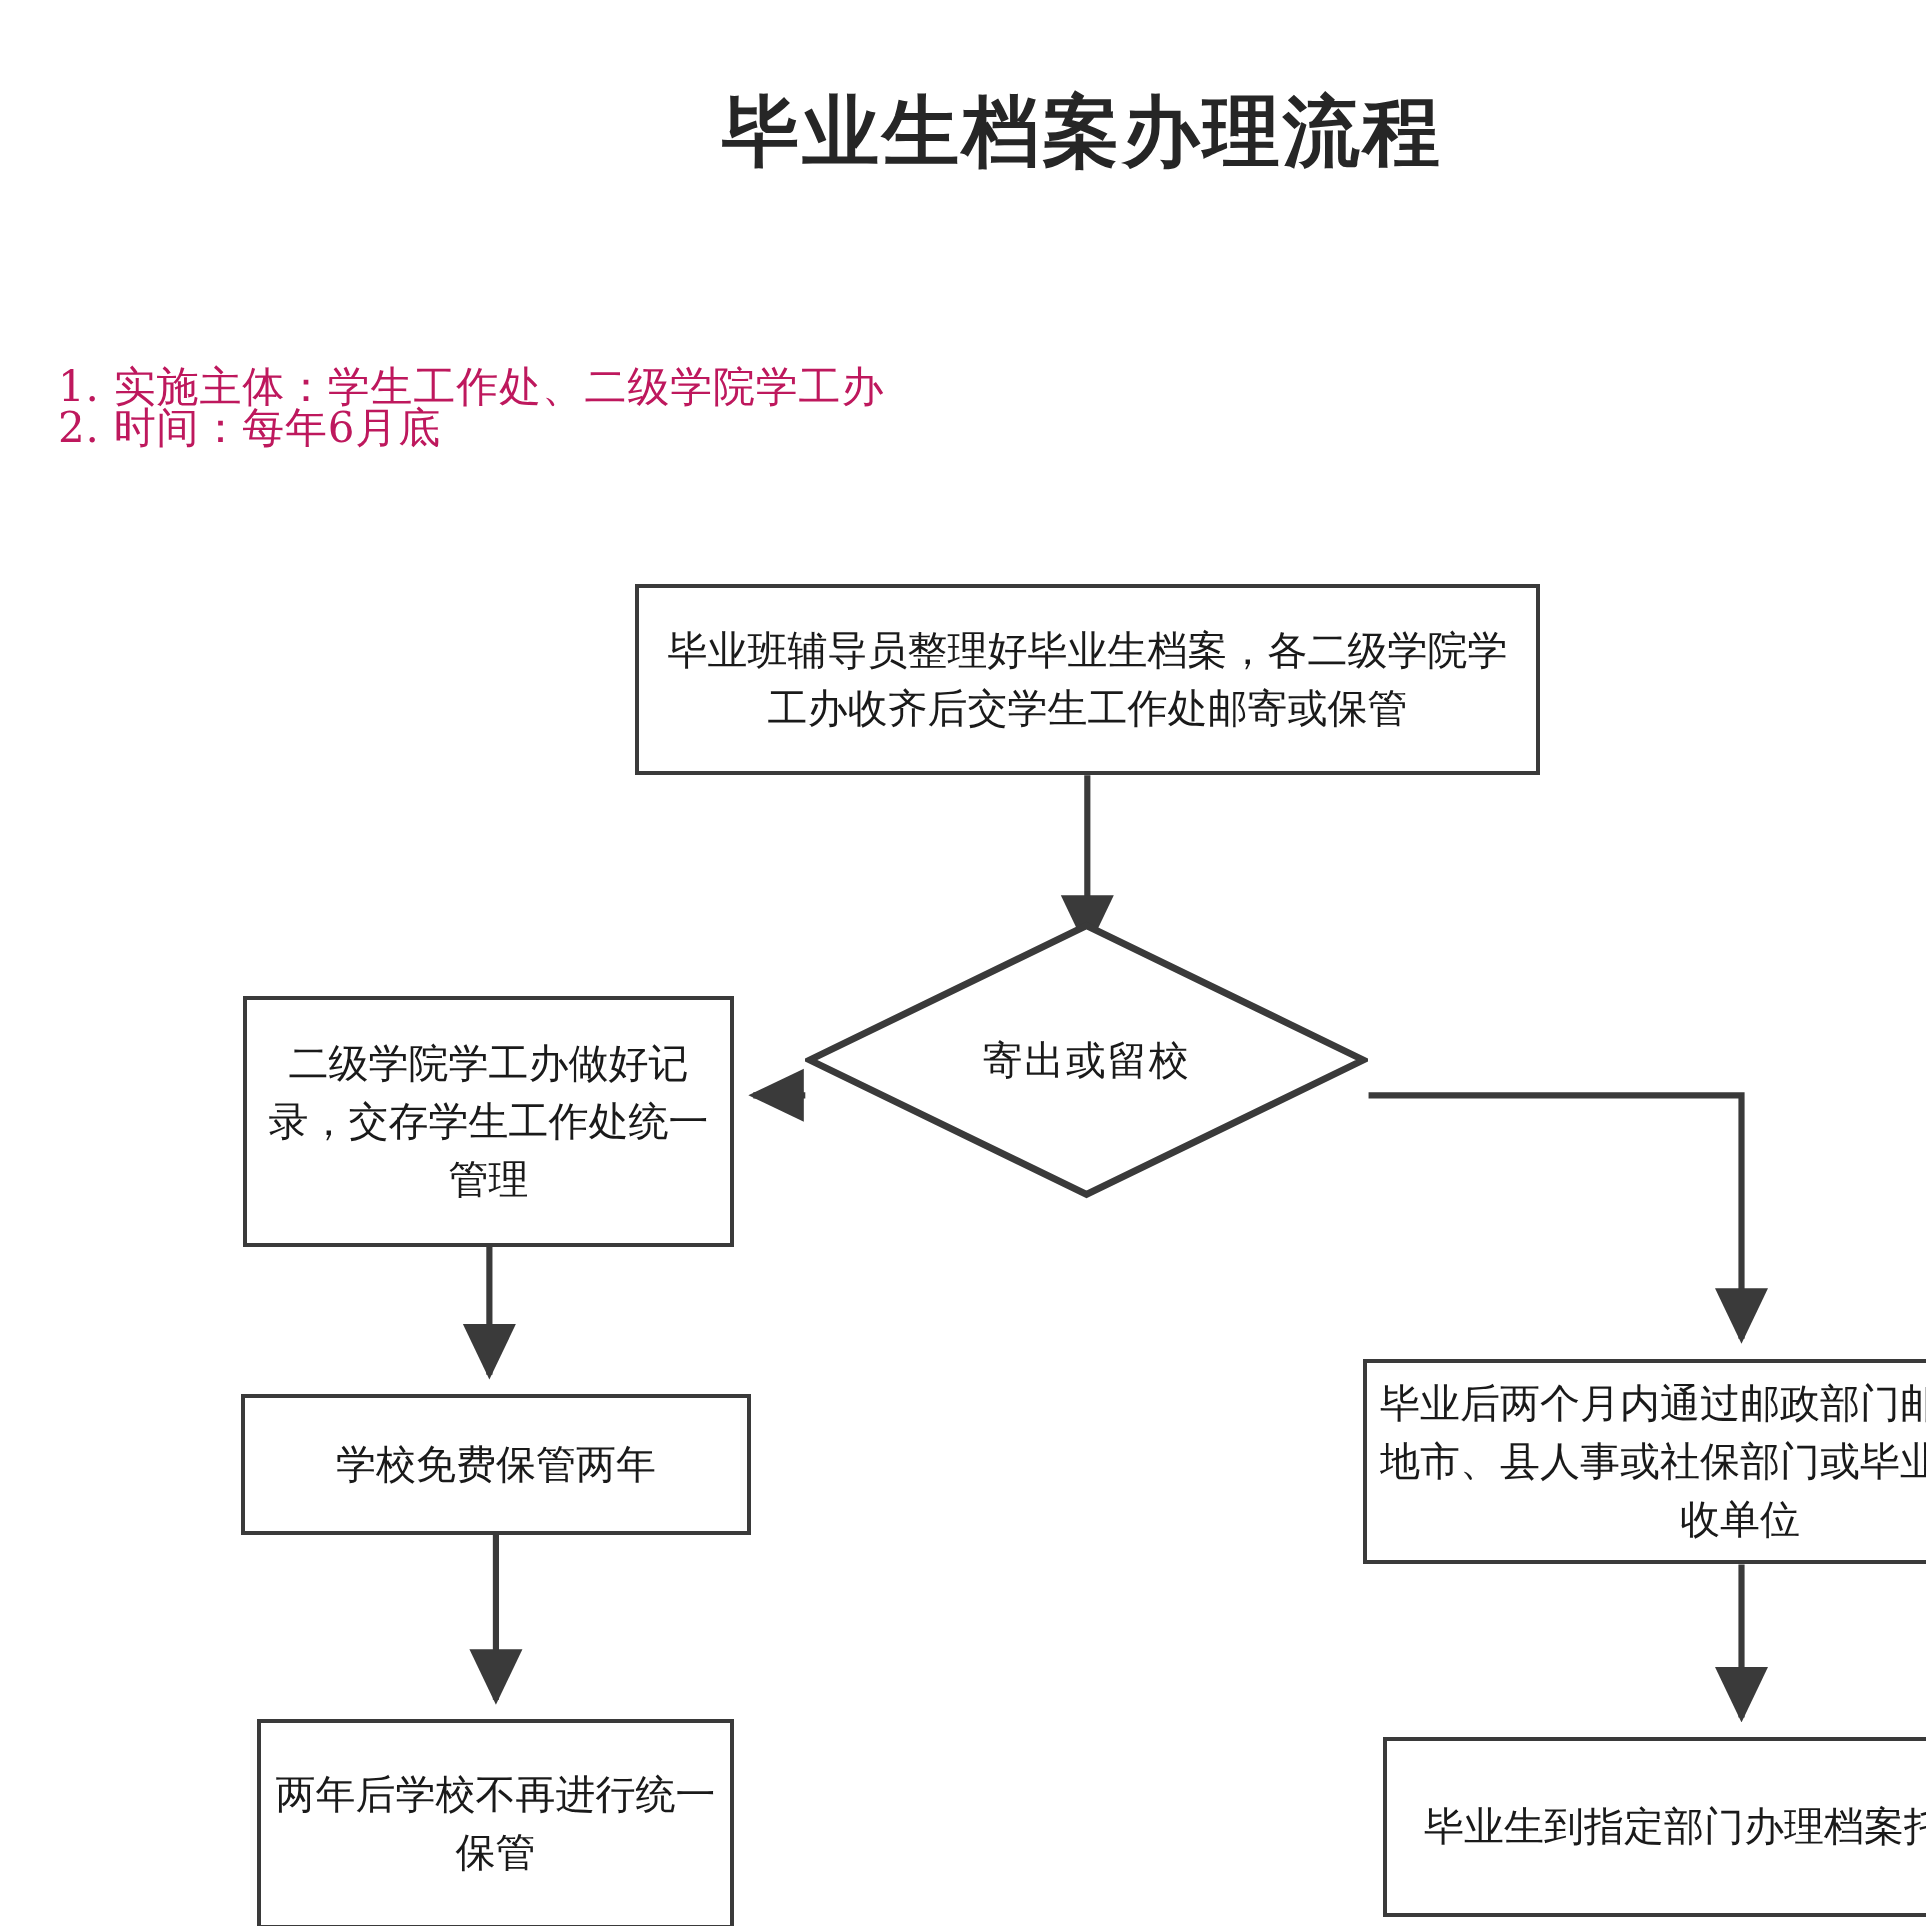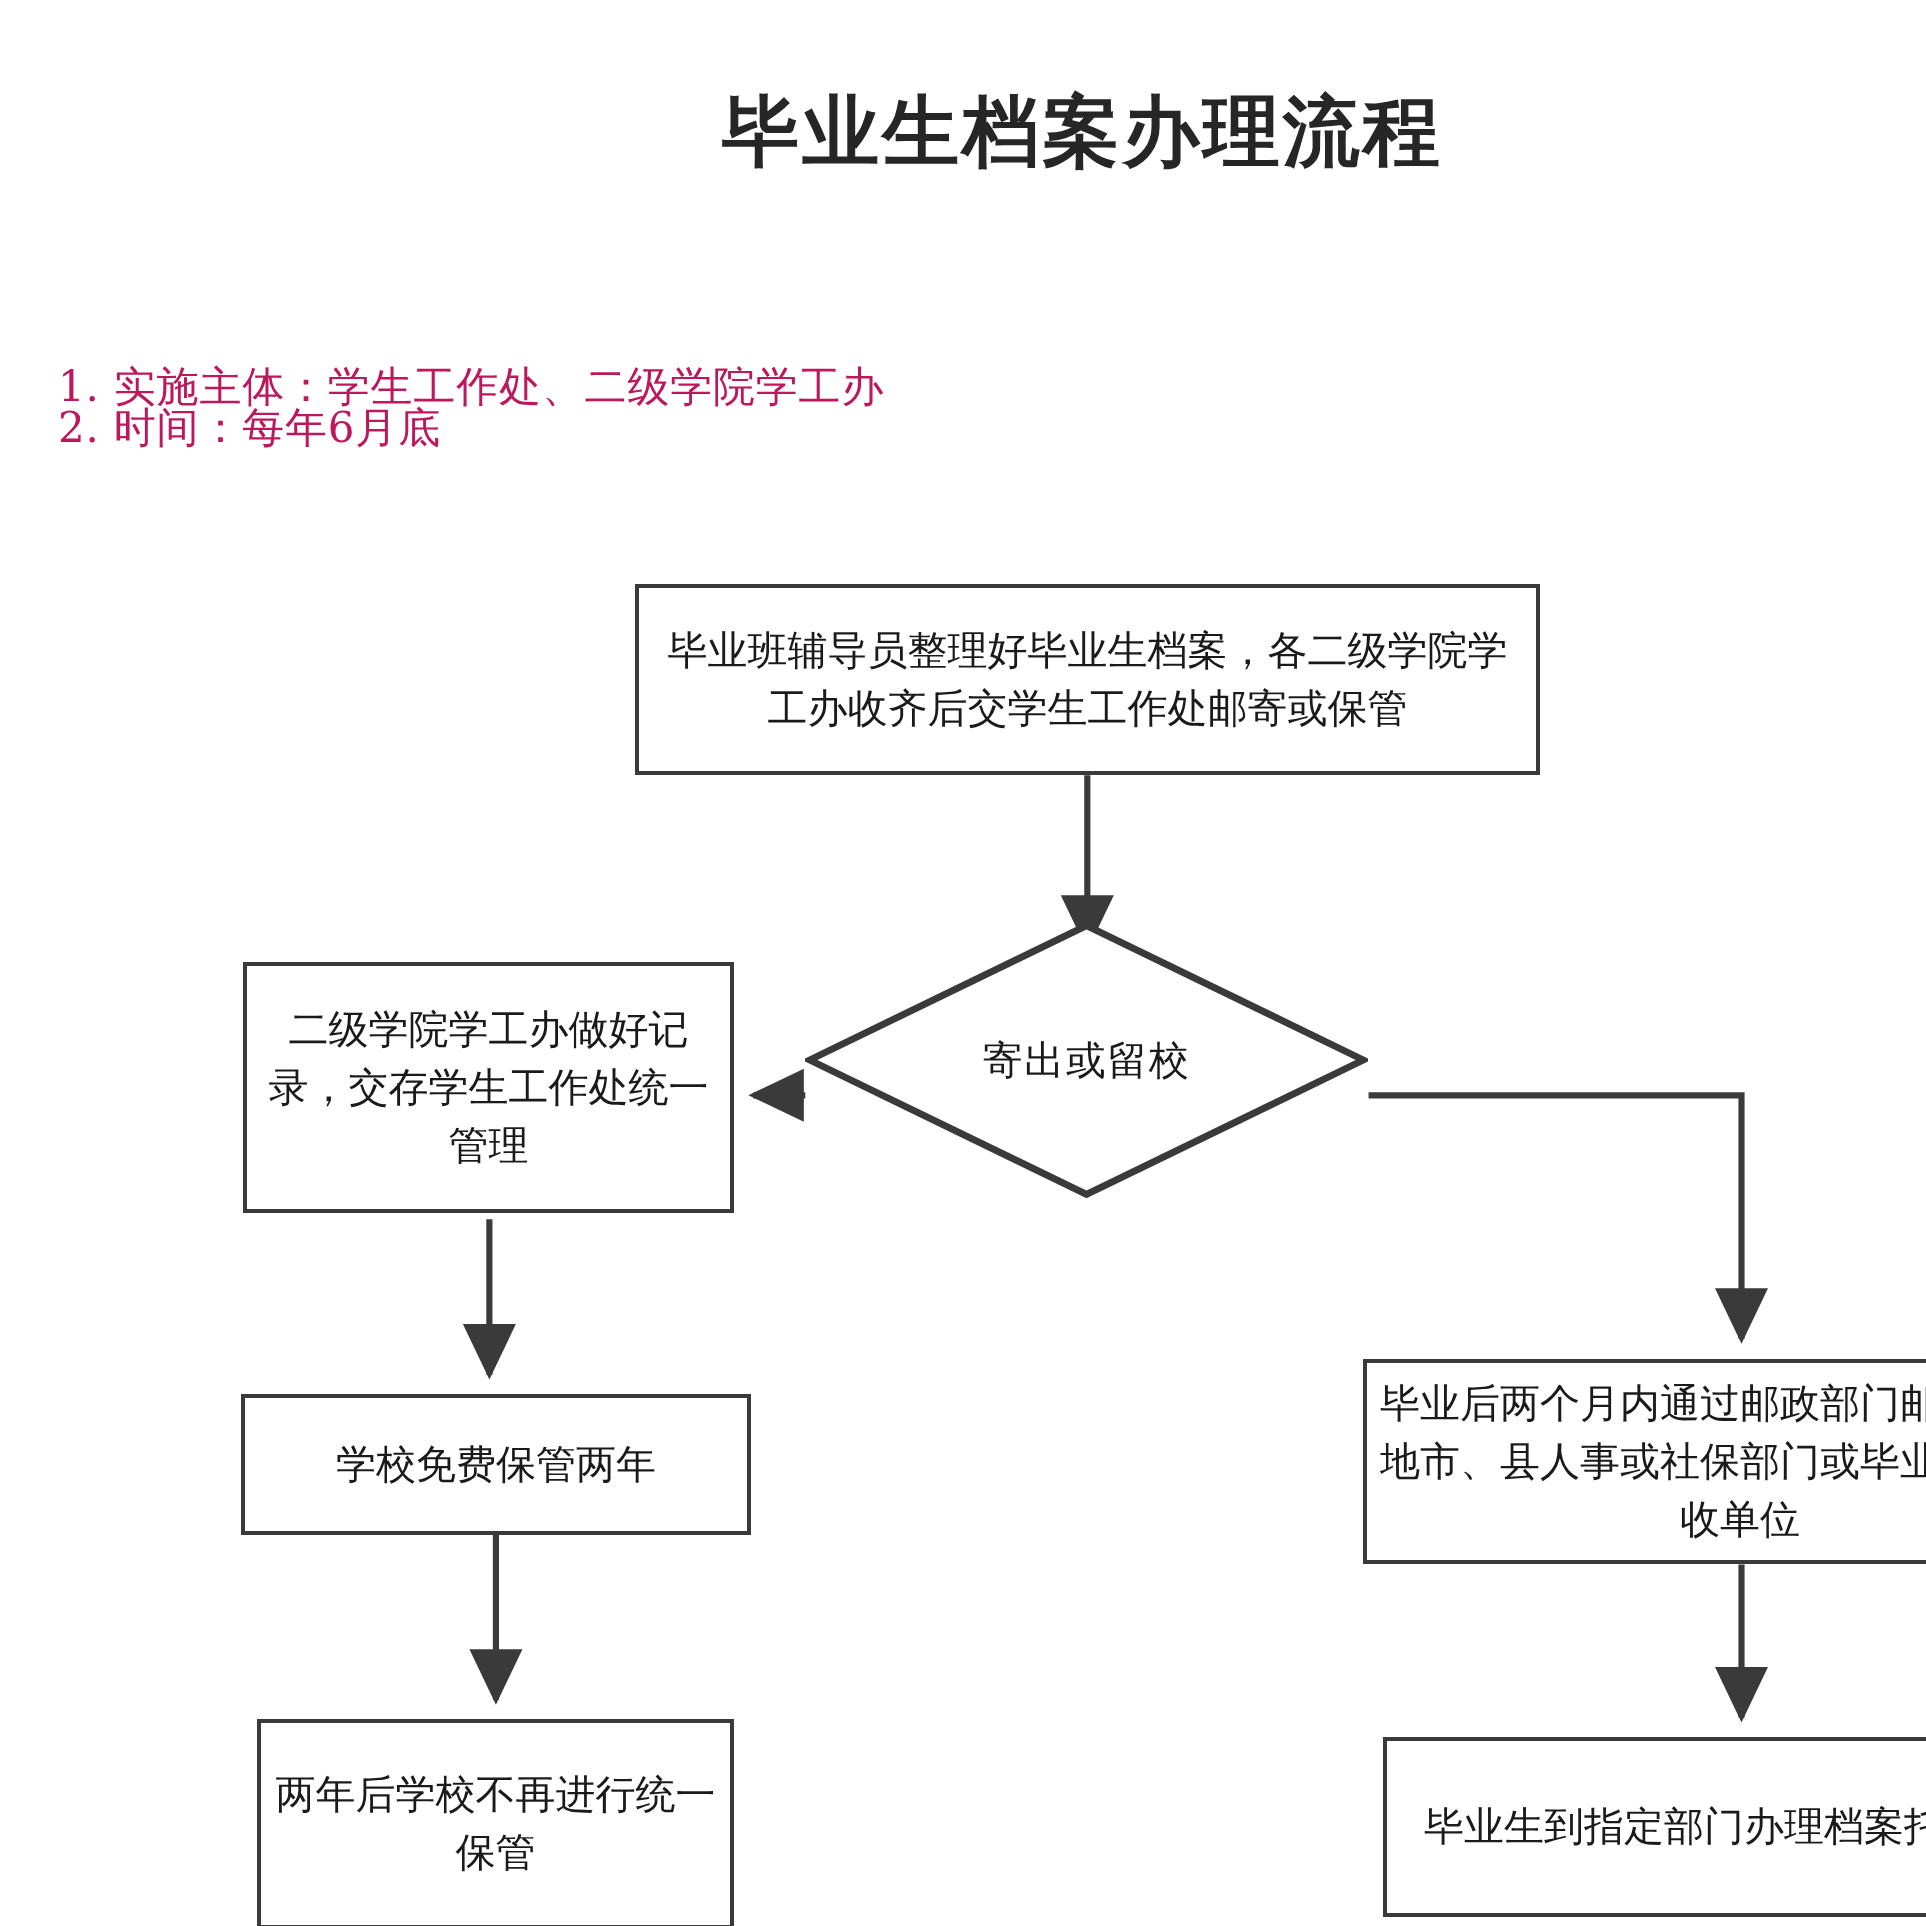--- a/index.html
+++ b/index.html
@@ -57,21 +57,21 @@
     font-size: 40px;
     line-height: 1.45;
     padding: 3.9px 9.2px;
   }
   .flow-box .txt {
     display: block;
     width: 100%;
   }
 
   #box-collect { left: 635px; top: 584px; width: 905px; height: 191px; }
-  #box-record  { left: 243px;  top: 962px; width: 491px; height: 251px; }
+  #box-record  { left: 243px;  top: 996px; width: 491px; height: 251px; }
   #box-keep2y  { left: 241px;  top: 1394px; width: 510px; height: 141px; }
   #box-nokeep  { left: 257px;  top: 1719px; width: 477px; height: 210px;
                  font-size: 40px; }
   #box-mail    { left: 1363px; top: 1359px; width: 754px; height: 205px; }
   #box-handle  { left: 1383px; top: 1737px; width: 722px; height: 180px; }
 
   #diamond-decision {
     position: absolute;
     left: 805px;
     top: 921px;

